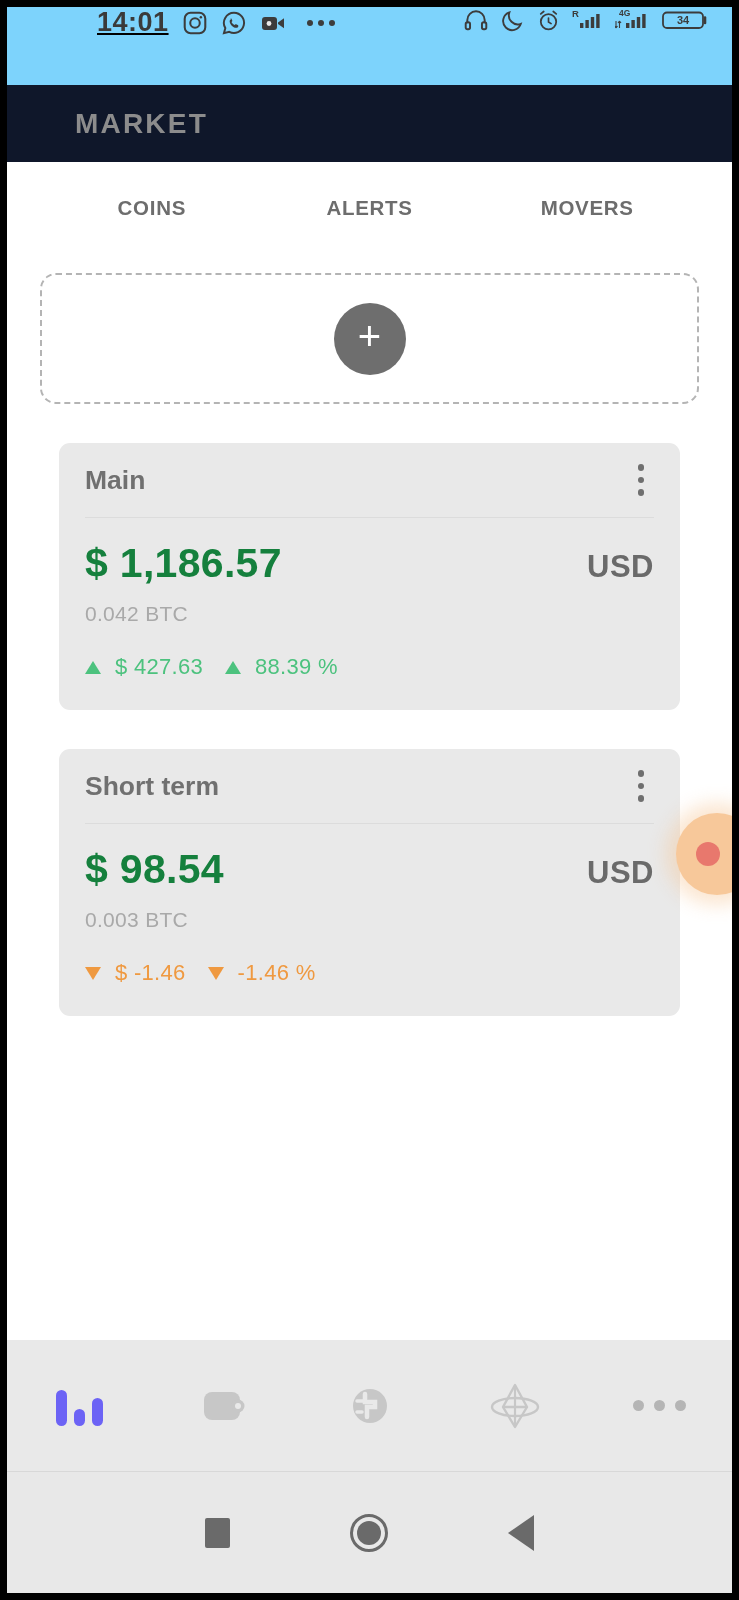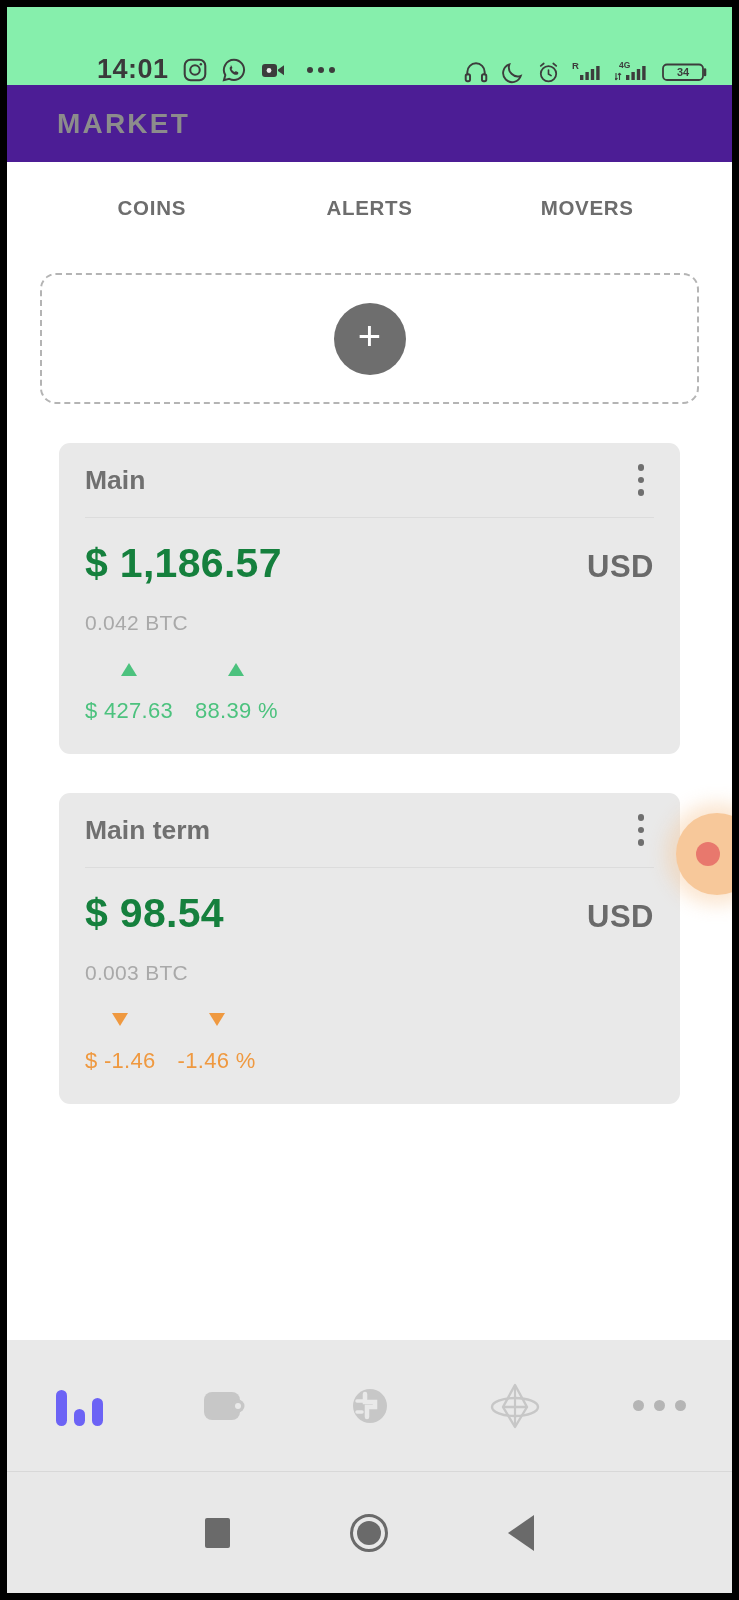--- a/index.html
+++ b/index.html
@@ -16,42 +16,43 @@
     border-left: 7px solid #000;
     border-right: 7px solid #000;
     border-top: 7px solid #000;
     border-bottom: 7px solid #000;
     overflow: hidden;
   }
 
   
   .statusbar {
     height: 78px;
-    background: #86efac;
-    display: flex;
-    align-items: flex-end;
+    background: #7dd3fc;
+    display: flex;
+    align-items: flex-start;
     padding: 0 22px 0 90px;
     justify-content: space-between;
+    text-decoration: underline;
   }
   .sb-left { display: flex; align-items: center; gap: 13px; }
   .sb-right { display: flex; align-items: center; gap: 11px; }
   .sb-time {
     font-size: 27px; font-weight: bold; color: #3a3a3a;
     letter-spacing: 0.5px;
   }
   .sb-dots { display: flex; gap: 5px; align-items: center; margin-left: 6px; }
   .sb-dots i { width: 6px; height: 6px; border-radius: 50%; background: #3c3c3c; display:block;}
   .ico { display: block; }
 
   
   .appbar {
     height: 77px;
-    background: #4c1d95;
+    background: #0f172a;
     display: flex; align-items: center;
-    padding-left: 50px;
+    padding-left: 68px;
   }
   .appbar-title {
     font-size: 28px;
     font-weight: bold;
     color: #8c8c8c;
     letter-spacing: 2.2px;
   }
 
   
   .tabsbar {
@@ -146,31 +147,31 @@
   .currency {
     font-size: 31px;
     font-weight: bold;
     color: #6a6a6a;
     letter-spacing: 0.5px;
     text-align: right;
   }
   .btc {
     font-size: 21px;
     color: #a9a9a9;
-    margin-top: 24px;
+    margin-top: 15px;
     letter-spacing: 0.3px;
   }
   .change-row {
     display: flex;
     align-items: center;
     margin-top: 28px;
     font-size: 22px;
     letter-spacing: 0.3px;
   }
-  .change-row .grp { display: flex; align-items: center; gap: 22px; flex-direction: column; }
+  .change-row .grp { display: flex; align-items: center; gap: 14px; }
   .change-row .grp + .grp { margin-left: 22px; }
   .tri { width: 0; height: 0; display: block; }
   .tri.up   { border-left: 8px solid transparent; border-right: 8px solid transparent; border-bottom: 13px solid currentColor; }
   .tri.down { border-left: 8px solid transparent; border-right: 8px solid transparent; border-top: 13px solid currentColor; }
   .pos { color: #4cc27e; }
   .neg { color: #ef9940; }
 
   
   .bubble {
     position: absolute;
@@ -347,21 +348,21 @@
         </div>
         <div class="grp">
           <span class="tri up"></span>
           <span>88.39 %</span>
         </div>
       </div>
     </div>
 
     <div class="card">
       <div class="card-head">
-        <div class="card-title">Main term</div>
+        <div class="card-title">Short term</div>
         <div class="kebab">
             <i></i>
             <i></i>
             <i></i>
           </div>
       </div>
       <div class="card-amount-row">
         <div class="amount">$ 98.54</div>
         <div class="currency">USD</div>
       </div>

